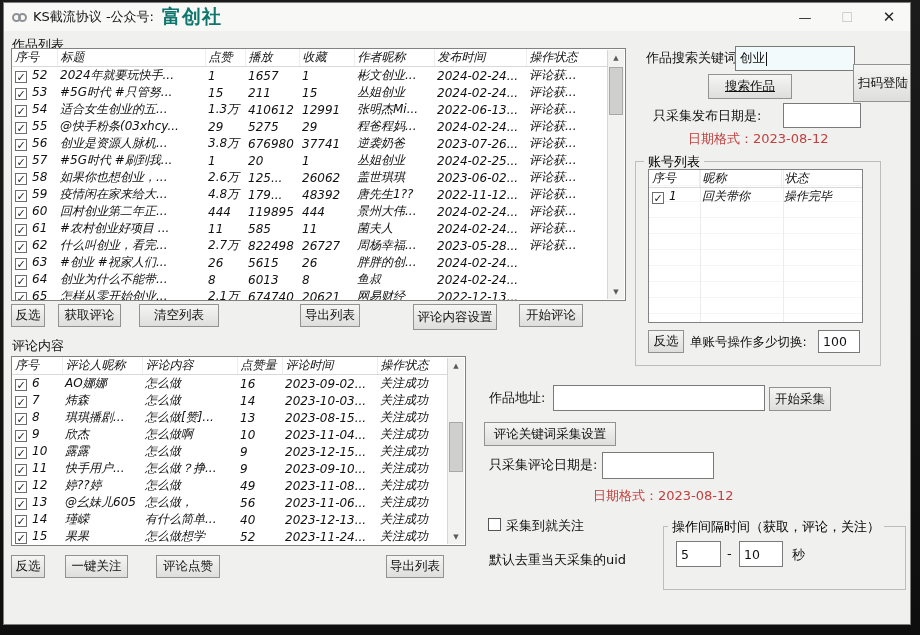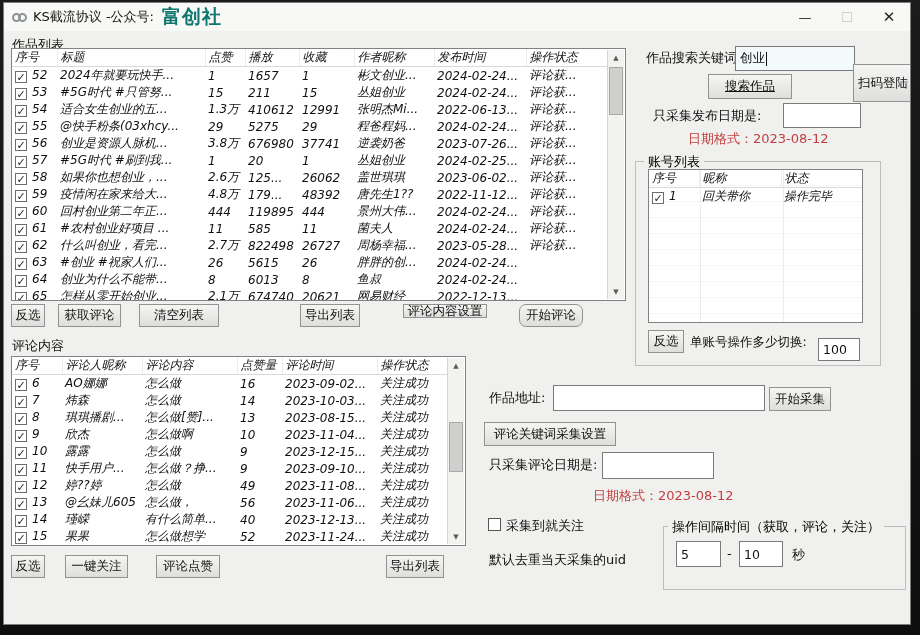--- a/index.html
+++ b/index.html
@@ -244,22 +244,22 @@
         <div class="sb-btn up">▲</div>
         <div class="sb-thumb" style="top:17px;height:46px;"></div>
         <div class="sb-btn down">▼</div>
       </div>
     </div>
 
     <div class="btn" style="left:7px;top:301px;width:34px;height:23px;">反选</div>
     <div class="btn" style="left:54px;top:301px;width:63px;height:23px;">获取评论</div>
     <div class="btn" style="left:135px;top:301px;width:80px;height:23px;">清空列表</div>
     <div class="btn" style="left:296px;top:301px;width:60px;height:23px;">导出列表</div>
-    <div class="btn" style="left:399px;top:301px;width:84px;height:14px;">评论内容设置</div>
-    <div class="btn" style="left:515px;top:301px;width:64px;height:23px;border-radius:7px;">开始评论</div>
+    <div class="btn" style="left:409px;top:301px;width:84px;height:26px;">评论内容设置</div>
+    <div class="btn" style="left:515px;top:301px;width:64px;height:23px;">开始评论</div>
 
     <div class="lbl" style="left:8px;top:334px;">评论内容</div>
 
     <div class="twrap" style="left:7px;top:353px;width:455px;height:190px;">
       <div style="margin-right:17px;overflow:hidden;">
         <table>
           <colgroup>
               <col style="width:50px">
               <col style="width:80px">
               <col style="width:95px">
@@ -415,21 +415,21 @@
             <tr>
               <td><span class="cb">✓</span><span>1</span></td>
               <td><span>回关带你</span></td>
               <td><span>操作完毕</span></td>
             </tr>
           </tbody>
       </table>
     </div>
     <div class="btn" style="left:644px;top:327px;width:36px;height:23px;">反选</div>
     <div class="lbl" style="left:686px;top:331px;font-size:12.5px;">单账号操作多少切换:</div>
-    <div class="inp" style="left:814px;top:327px;width:42px;height:23px;margin-top:8px;">
+    <div class="inp" style="left:814px;top:327px;width:42px;height:23px;">
         <span>100</span>
       </div>
 
     <div class="lbl" style="left:485px;top:386px;">作品地址:</div>
     <div class="inp" style="left:549px;top:382px;width:212px;height:26px;">
         <span></span>
       </div>
     <div class="btn" style="left:765px;top:384px;width:62px;height:24px;">开始采集</div>
 
     <div class="btn" style="left:480px;top:419px;width:132px;height:24px;">评论关键词采集设置</div>

